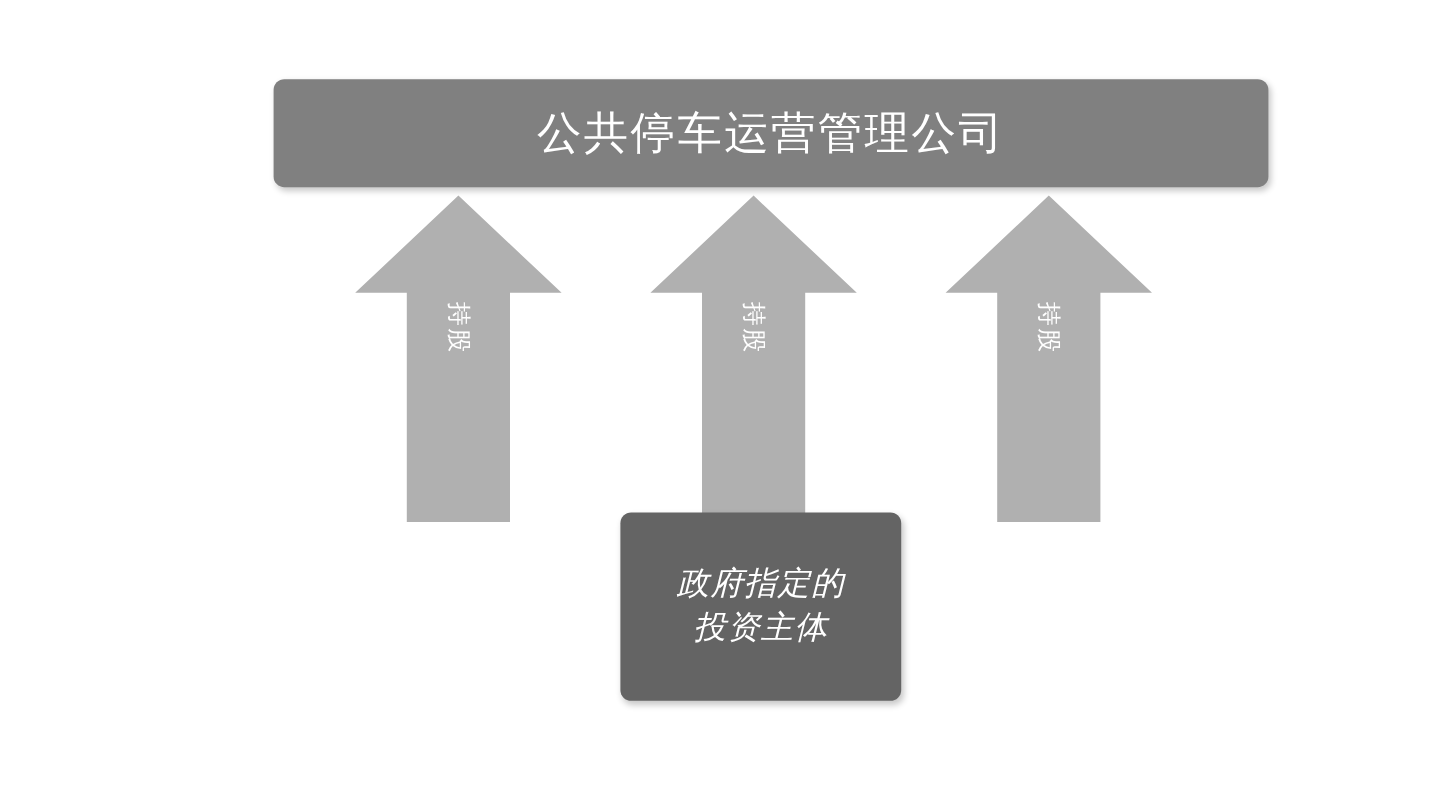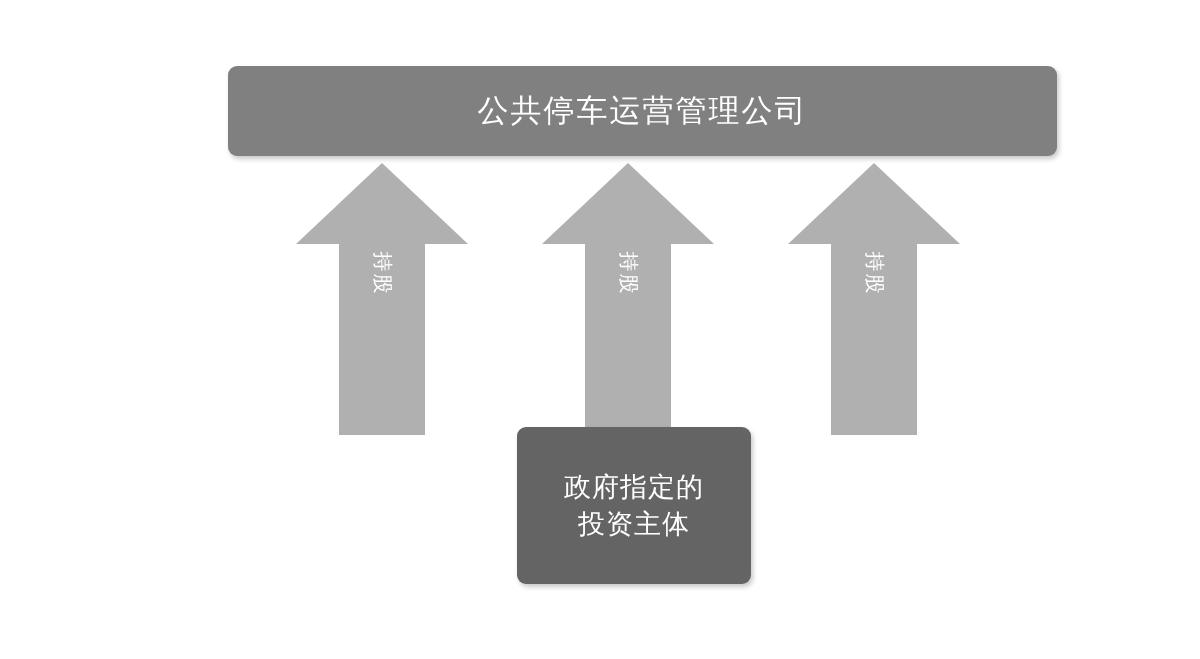--- a/index.html
+++ b/index.html
@@ -31,21 +31,21 @@
     background: #808080;
     border-radius: 9px;
     box-shadow: 2px 3px 5px rgba(0,0,0,0.22);
     display: flex;
     align-items: center;
     justify-content: center;
     box-sizing: border-box;
   }
   .parent-label {
     color: #ffffff;
-    font-size: 31px;
+    font-size: 37px;
     letter-spacing: 2px;
     line-height: 1.2;
     text-align: left;
     white-space: nowrap;
     user-select: none;
   }
 
   
   .arrow {
     position: absolute;
@@ -83,21 +83,21 @@
     height: 157px;
     background: #646464;
     border-radius: 9px;
     box-shadow: 2px 3px 5px rgba(0,0,0,0.22);
     display: flex;
     align-items: center;
     justify-content: center;
     box-sizing: border-box;
   }
   .child-box-1 { left: 272px; width: 235px; }
-  .child-box-2 { left: 517px; width: 234px; }
+  .child-box-2 { left: 517px; width: 234px; font-style: italic; }
   .child-box-3 { left: 762px; width: 232px; }
 
   .child-label {
     color: #ffffff;
     font-size: 27px;
     letter-spacing: 1px;
     line-height: 1.35;
     text-align: center;
     white-space: pre-line;
     user-select: none;

